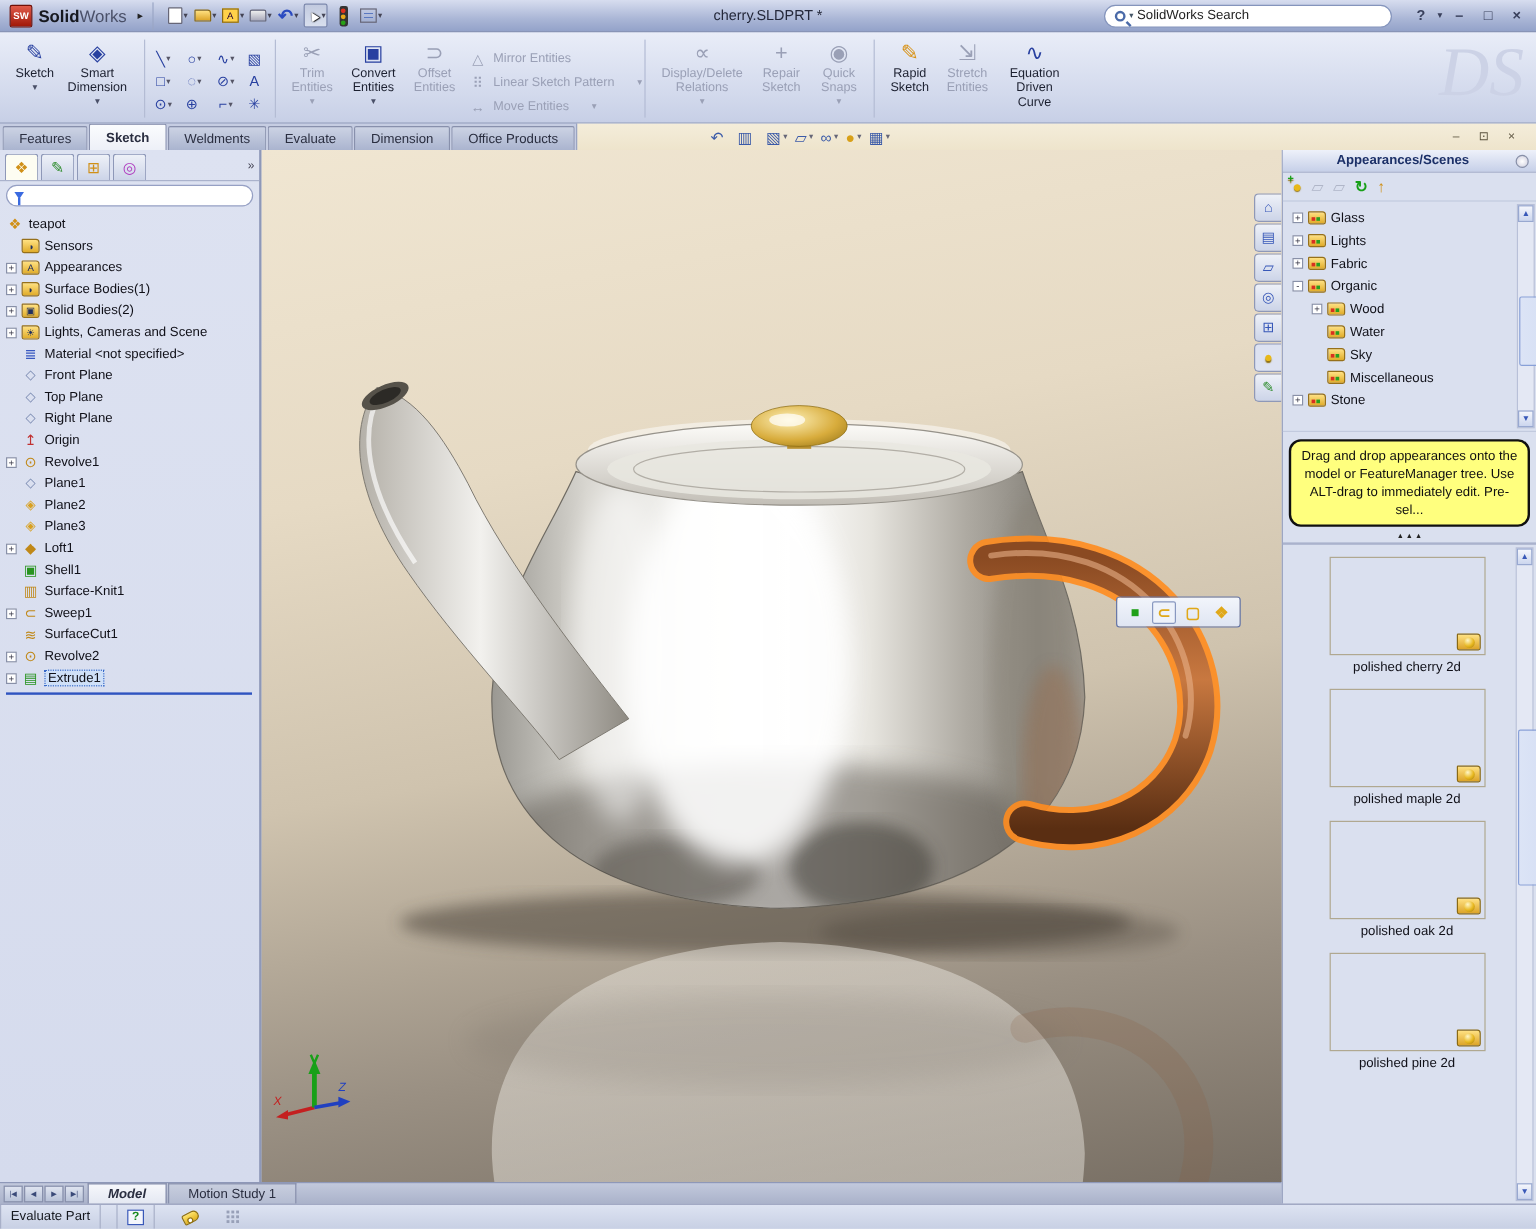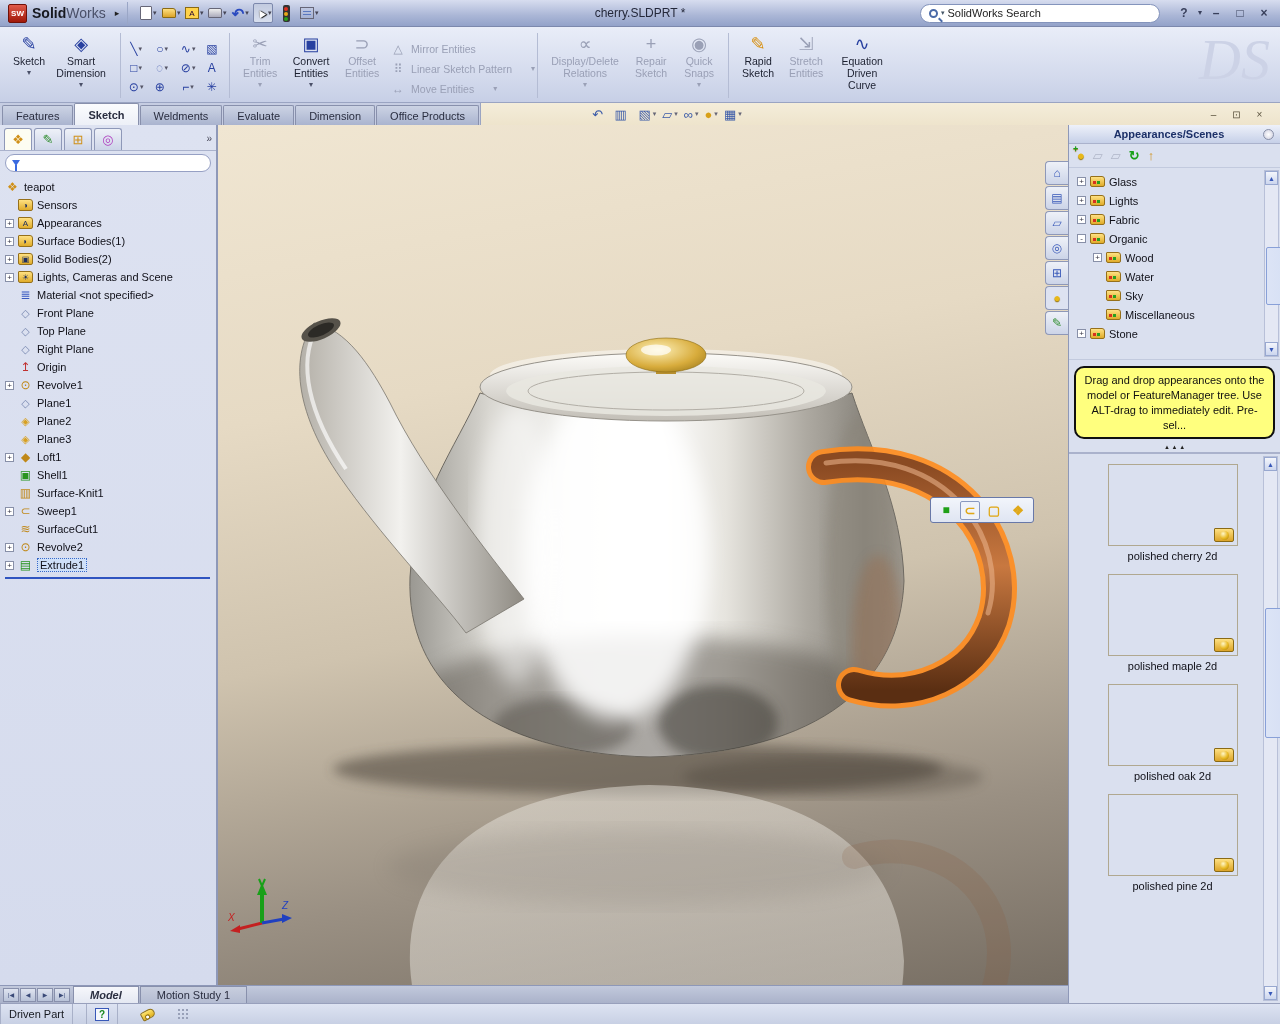--- a/index.html
+++ b/index.html
@@ -933,21 +933,21 @@
           <span style="flex:0.55"></span>
           <span class="thumb" style="height:130px;background:linear-gradient(90deg,#dce4f6,#b8c8ec);border:1px solid #88a0d8;border-radius:2px;margin:1px;display:flex;align-items:center;justify-content:center;font-size:6px;color:#6880b8">≡</span>
           <span style="flex:1"></span>
           <span class="arr" style="height:14px;background:linear-gradient(#f4f6fc,#ccd6ee);border:1px solid #98a8d0;font-size:7px;color:#3858b8;display:flex;align-items:center;justify-content:center">▼</span>
         </div>
       </div>
     </div>
   </div>
 
   <div class="statusbar">
-    <span class="cell">Driven Part</span>
+    <span class="cell">Evaluate Part</span>
     <span class="cell" style="width:14px;padding:0 4px"></span>
     <span class="cell">
         <span class="qbox">?</span>
       </span>
     <span class="cell" style="width:60px; justify-content:center">
         <span class="tagic"></span>
       </span>
     <span class="grip"></span>
   </div>
 </div>

